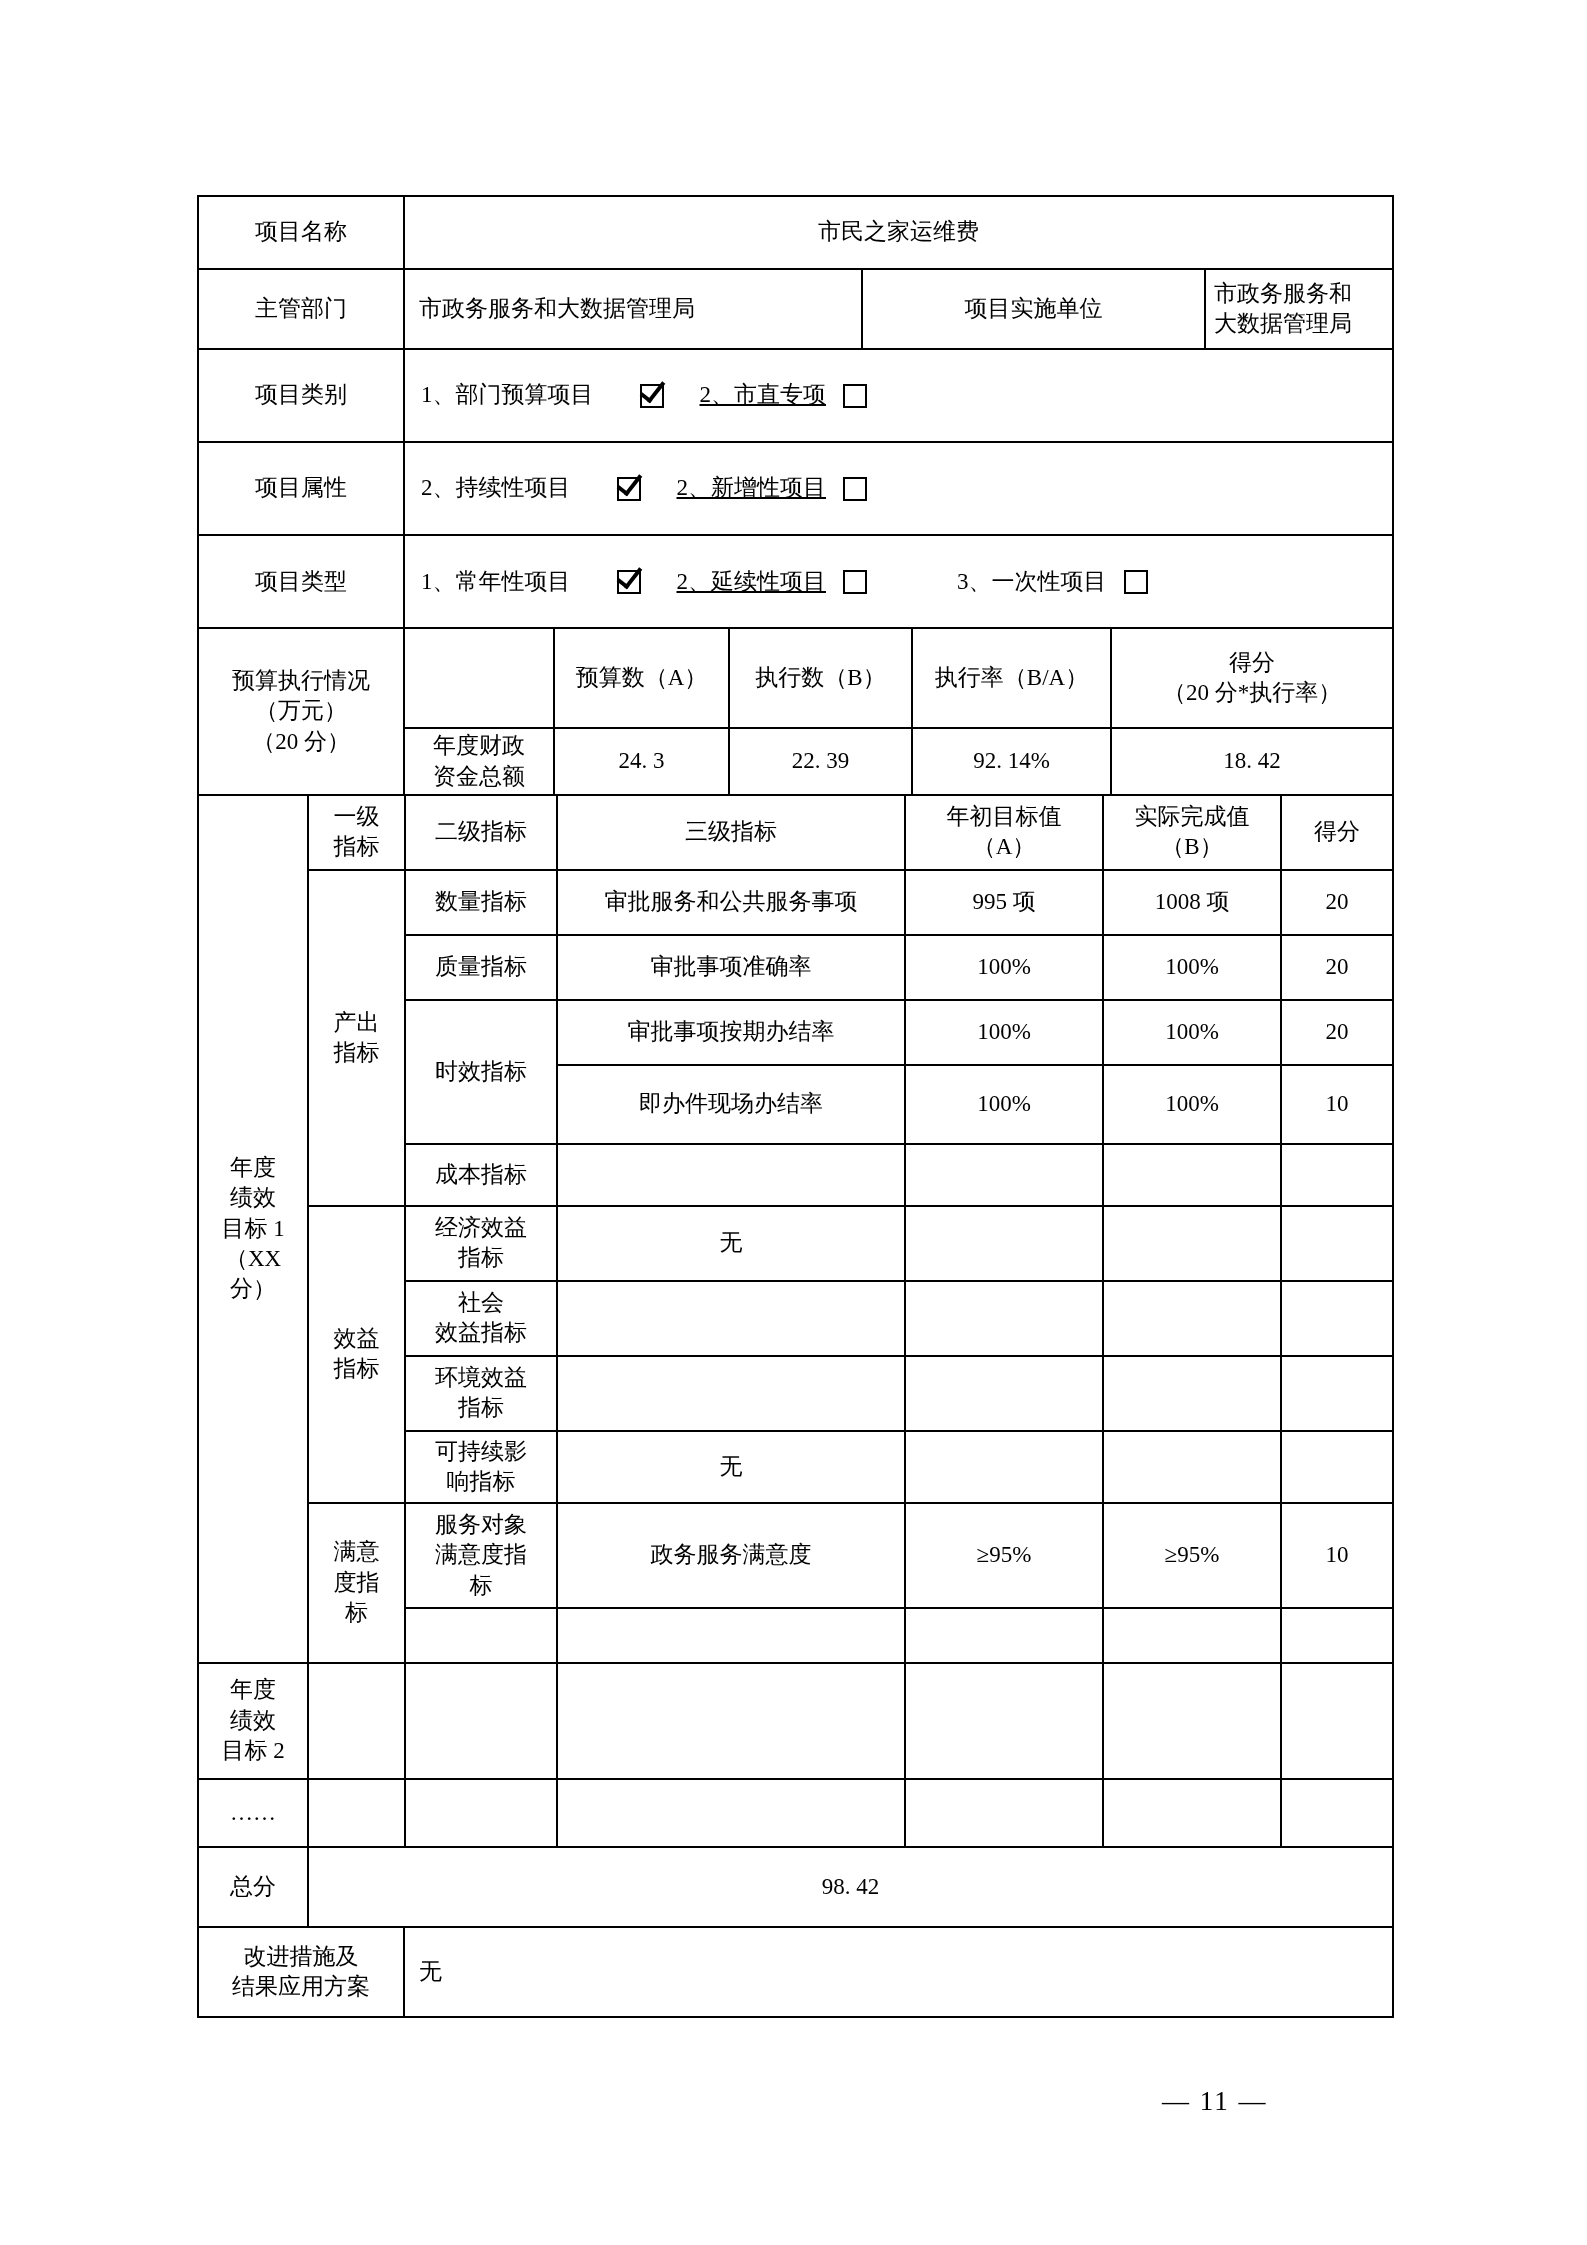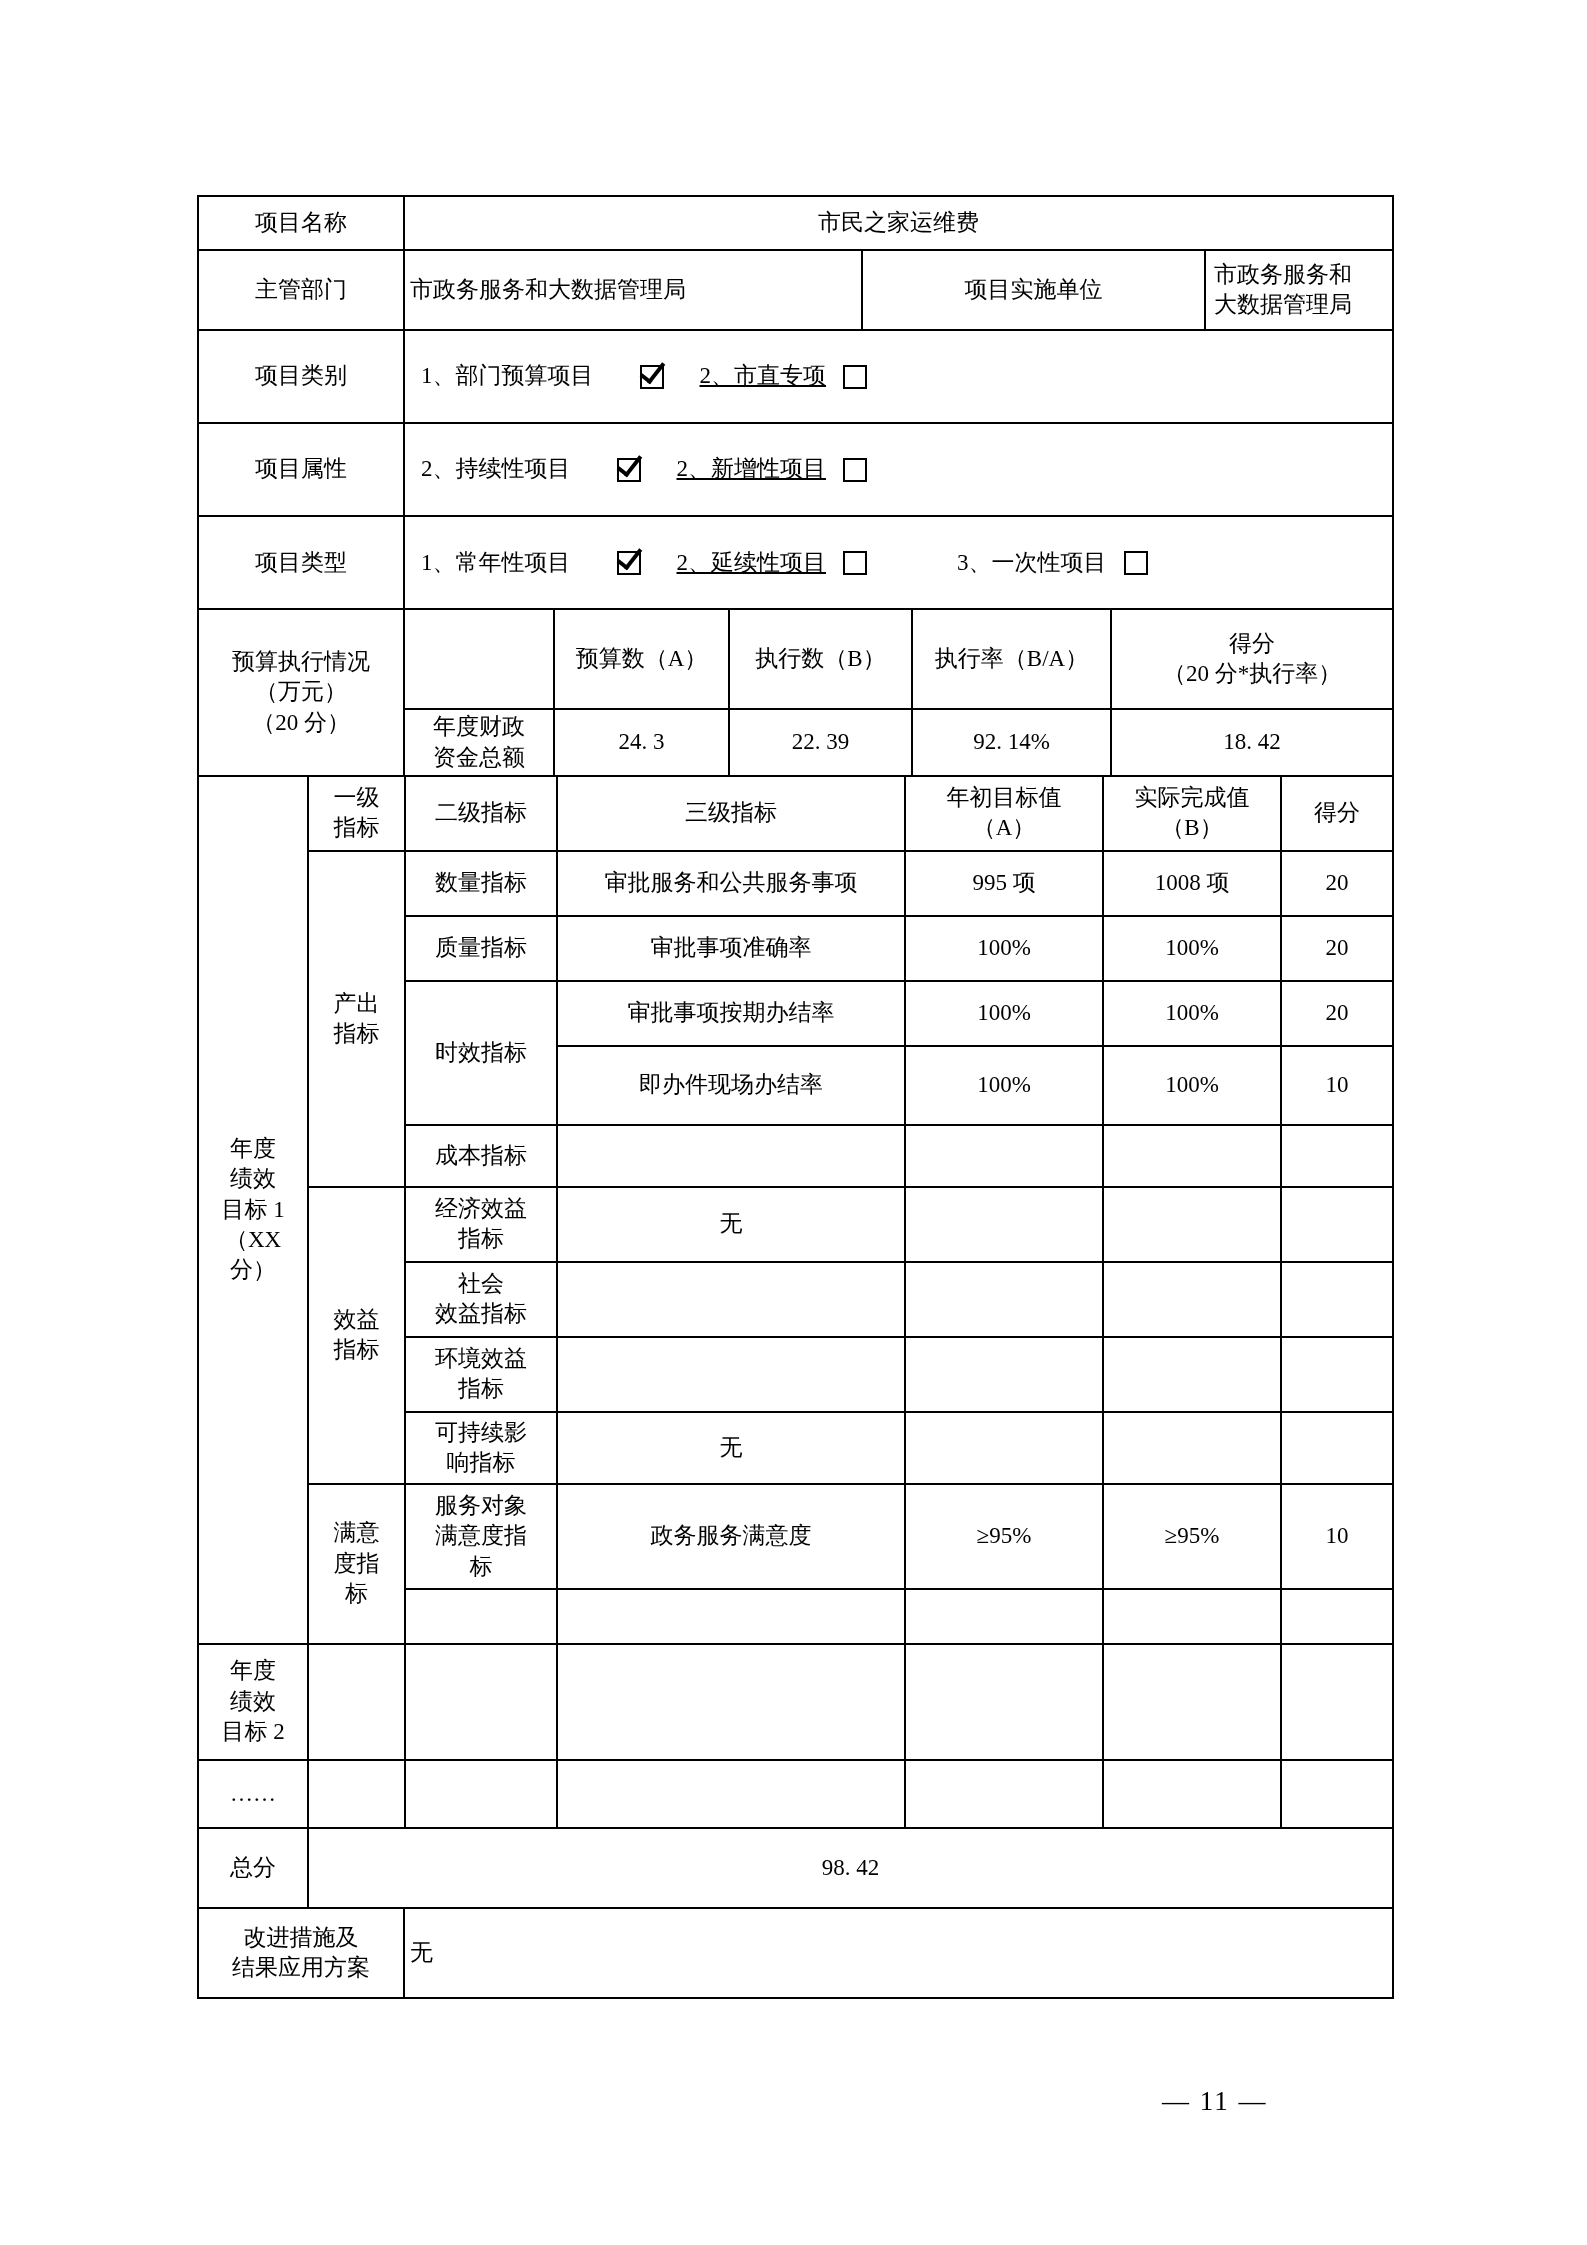--- a/index.html
+++ b/index.html
@@ -9,21 +9,21 @@
     position:relative;overflow:hidden;
   }
   .sheet{position:absolute;left:197px;top:195px;width:1195px;}
   table{border-collapse:collapse;table-layout:fixed;width:1195px;}
   table+table{margin-top:-2px;}
   td{
     border:2px solid #000;text-align:center;vertical-align:middle;
     font-size:23px;line-height:1.32;white-space:pre-line;
     padding:2px 4px;word-break:break-all;
   }
-  td.left{text-align:left;padding-left:5px;}
+  td.left{text-align:left;padding-left:14px;}
   td.left-sm{text-align:left;padding-left:8px;}
   .opts-cell{padding:0;}
   .opts{display:flex;align-items:center;padding-left:16px;}
   .cb{
     flex:none;display:inline-block;width:20px;height:20px;
     border:2px solid #000;position:relative;background:#fff;
   }
   .cb.checked::after{
     content:"";position:absolute;left:4px;top:-9px;width:9px;height:21px;
     border-right:4px solid #000;border-bottom:4px solid #000;
@@ -44,21 +44,21 @@
 <div class="sheet">
 
   <table>
     <colgroup>
         <col style="width:206px">
         <col style="width:458px">
         <col style="width:343px">
         <col style="width:188px">
       </colgroup>
     <tbody>
-        <tr style="height:54px">
+        <tr style="height:73px">
       <td>项目名称</td>
       <td colspan="3">市民之家运维费</td>
     </tr>
     <tr style="height:80px">
       <td>主管部门</td>
       <td class="left">市政务服务和大数据管理局</td>
       <td>项目实施单位</td>
       <td class="left-sm">市政务服务和
 大数据管理局</td>
     </tr>

